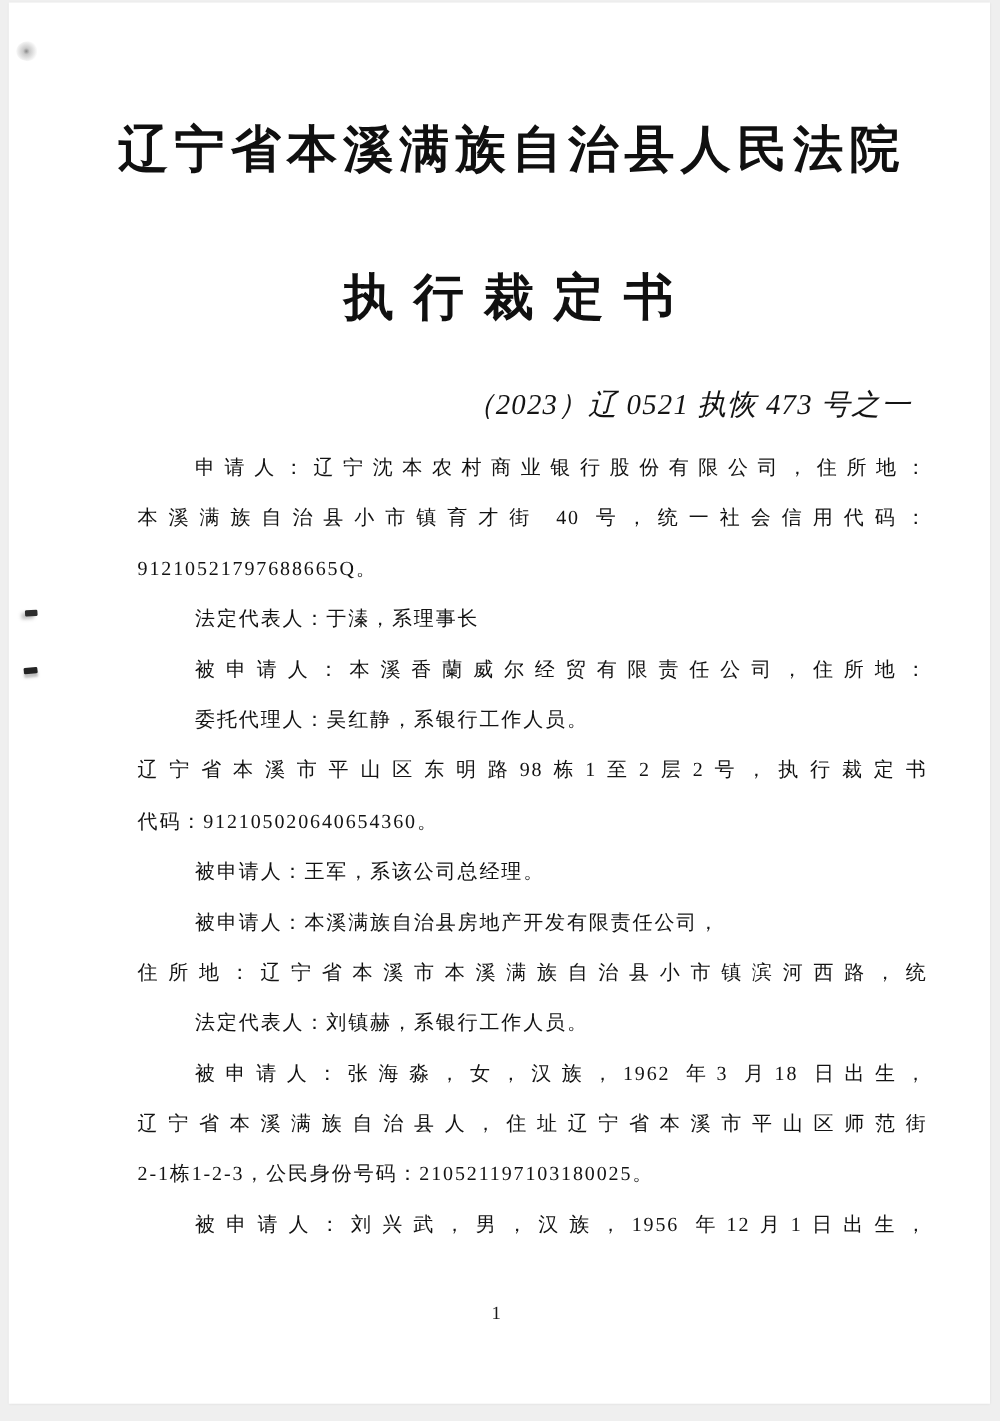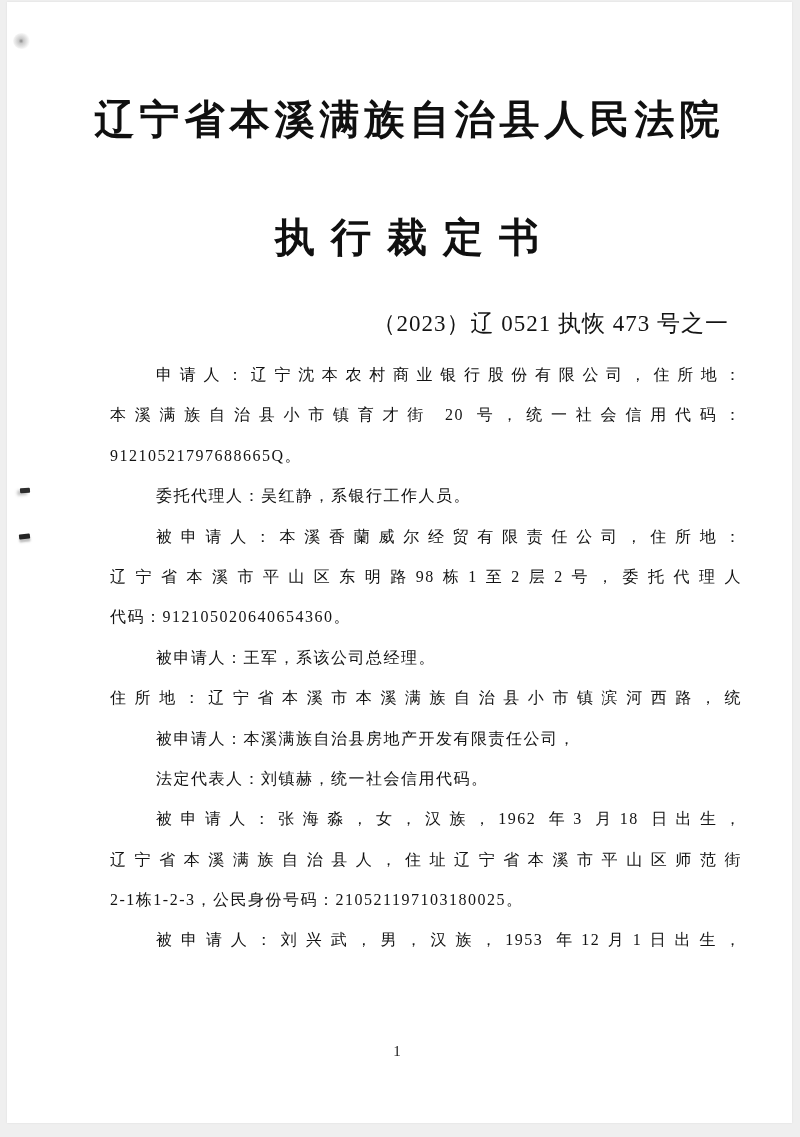--- a/index.html
+++ b/index.html
@@ -87,20 +87,21 @@
   .case-number {
     position: absolute;
     left: 0;
     top: 306px;
     width: 722px;
     text-align: right;
     font-size: 23px;
     letter-spacing: 1px;
     color: #141414;
     white-space: nowrap;
+    font-style: italic;
   }
   .doc-body {
     position: absolute;
     left: 103px;
     top: 353px;
     width: 632px;
     color: #131313;
   }
   .line {
     height: 40.4px;
@@ -139,32 +140,33 @@
     <div class="mark-b"></div>
 
     <h1 class="court-name">辽宁省本溪满族自治县人民法院</h1>
 
     <h2 class="doc-title">执行裁定书</h2>
 
     <div class="case-number">（2023）辽 0521 执恢 473 号之一</div>
 
     <div class="doc-body">
       <div class="line indent full">申请人：辽宁沈本农村商业银行股份有限公司，住所地：</div>
-      <div class="line full">本溪满族自治县小市镇育才街 20 号，统一社会信用代码：</div>
+      <div class="line full">本溪满族自治县小市镇育才街 40 号，统一社会信用代码：</div>
       <div class="line">91210521797688665Q。</div>
+      <div class="line indent">法定代表人：于溱，系理事长</div>
+      <div class="line indent full">被申请人：本溪香蘭威尔经贸有限责任公司，住所地：</div>
       <div class="line indent">委托代理人：吴红静，系银行工作人员。</div>
-      <div class="line indent full">被申请人：本溪香蘭威尔经贸有限责任公司，住所地：</div>
-      <div class="line full">辽宁省本溪市平山区东明路98栋1至2层2号，委托代理人</div>
+      <div class="line full">辽宁省本溪市平山区东明路98栋1至2层2号，执行裁定书</div>
       <div class="line">代码：912105020640654360。</div>
       <div class="line indent">被申请人：王军，系该公司总经理。</div>
+      <div class="line indent">被申请人：本溪满族自治县房地产开发有限责任公司，</div>
       <div class="line full">住所地：辽宁省本溪市本溪满族自治县小市镇滨河西路，统</div>
-      <div class="line indent">被申请人：本溪满族自治县房地产开发有限责任公司，</div>
-      <div class="line indent">法定代表人：刘镇赫，统一社会信用代码。</div>
+      <div class="line indent">法定代表人：刘镇赫，系银行工作人员。</div>
       <div class="line indent full">被申请人：张海淼，女，汉族，1962 年3 月18 日出生，</div>
       <div class="line full">辽宁省本溪满族自治县人，住址辽宁省本溪市平山区师范街</div>
       <div class="line">2-1栋1-2-3，公民身份号码：210521197103180025。</div>
-      <div class="line indent full">被申请人：刘兴武，男，汉族，1953 年12月1日出生，</div>
+      <div class="line indent full">被申请人：刘兴武，男，汉族，1956 年12月1日出生，</div>
     </div>
 
     <div class="page-number">1</div>
 
   </div>
 </div>
 
 </body></html>

